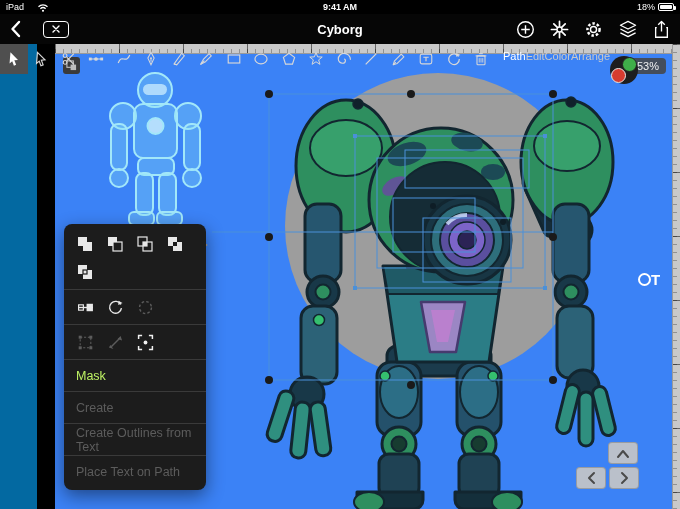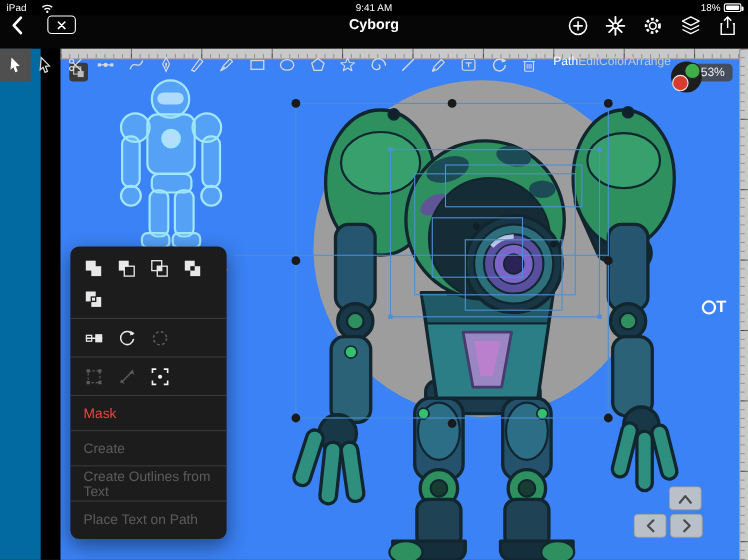--- a/index.html
+++ b/index.html
@@ -9,29 +9,29 @@
     font-family:"Liberation Sans", sans-serif;
     -webkit-font-smoothing:antialiased;
   }
   
   #status-bar {
     position:absolute; left:0; top:0; width:680px; height:14px;
     background:#000; color:#fff; font-size:9px;
     display:flex; align-items:center; padding:0 6px; z-index:50;
   }
   #status-left { display:flex; align-items:flex-end; gap:13px; }
-  #status-time { position:absolute; left:0; right:0; text-align:center; font-weight:normal; }
+  #status-time { position:absolute; left:0; right:0; text-align:center; font-weight:bold; }
   #status-right { margin-left:auto; display:flex; align-items:center; gap:3px; z-index:1; }
   .battery { width:16px; height:8px; border:1px solid #fff; border-radius:2px; position:relative; }
   .battery .lvl { position:absolute; inset:1px; background:#fff; border-radius:1px; }
   .battery .tip { position:absolute; right:-3px; top:2px; width:2px; height:4px; background:#fff; border-radius:0 1px 1px 0; }
   
   #nav-bar {
     position:absolute; left:0; top:14px; width:680px; height:30px;
-    background:#060606; z-index:50; display:flex; align-items:flex-start;
+    background:#060606; z-index:50; display:flex; align-items:center;
     padding:0 10px; color:#fff;
   }
   #nav-title {
     position:absolute; left:0; right:0; text-align:center;
     color:#fff; font-size:13px; font-weight:bold; pointer-events:none;
   }
   .nav-right { margin-left:auto; display:flex; align-items:center; gap:15px; z-index:1; }
   .nav-btn { display:flex; align-items:center; justify-content:center; cursor:pointer; }
   #deselect-btn {
     margin-left:22px; width:26px; height:17px; border:1.5px solid #fff; border-radius:4px;
@@ -106,21 +106,21 @@
   #path-popup {
     position:absolute; left:64px; top:224px; width:142px; z-index:60;
     background:#1c1c1c; border-radius:8px; box-shadow:0 6px 18px rgba(0,0,0,.45);
     padding:6px 0;
   }
   .pp-icon-row { display:flex; align-items:center; gap:12px; padding:5px 12px; }
   .pp-icon { width:18px; height:18px; display:flex; align-items:center; justify-content:center; cursor:pointer; }
   .pp-divider { height:1px; background:#3a3a3a; margin:3px 0; }
   .pp-item {
     height:25px; display:flex; align-items:center; padding-left:12px;
-    font-size:12.5px; color:#ef4444; cursor:pointer;
+    font-size:12.5px; color:#bef264; cursor:pointer;
   }
   .pp-item.disabled { color:#5c5c5c; cursor:default; }
   
   .cnav {
     position:absolute; width:30px; height:22px; z-index:20;
     background:rgba(198,198,198,.92); border-radius:4px;
     display:flex; align-items:center; justify-content:center; cursor:pointer;
     border:1px solid rgba(120,120,120,.5);
   }
   #cnav-up { left:608px; top:442px; }

